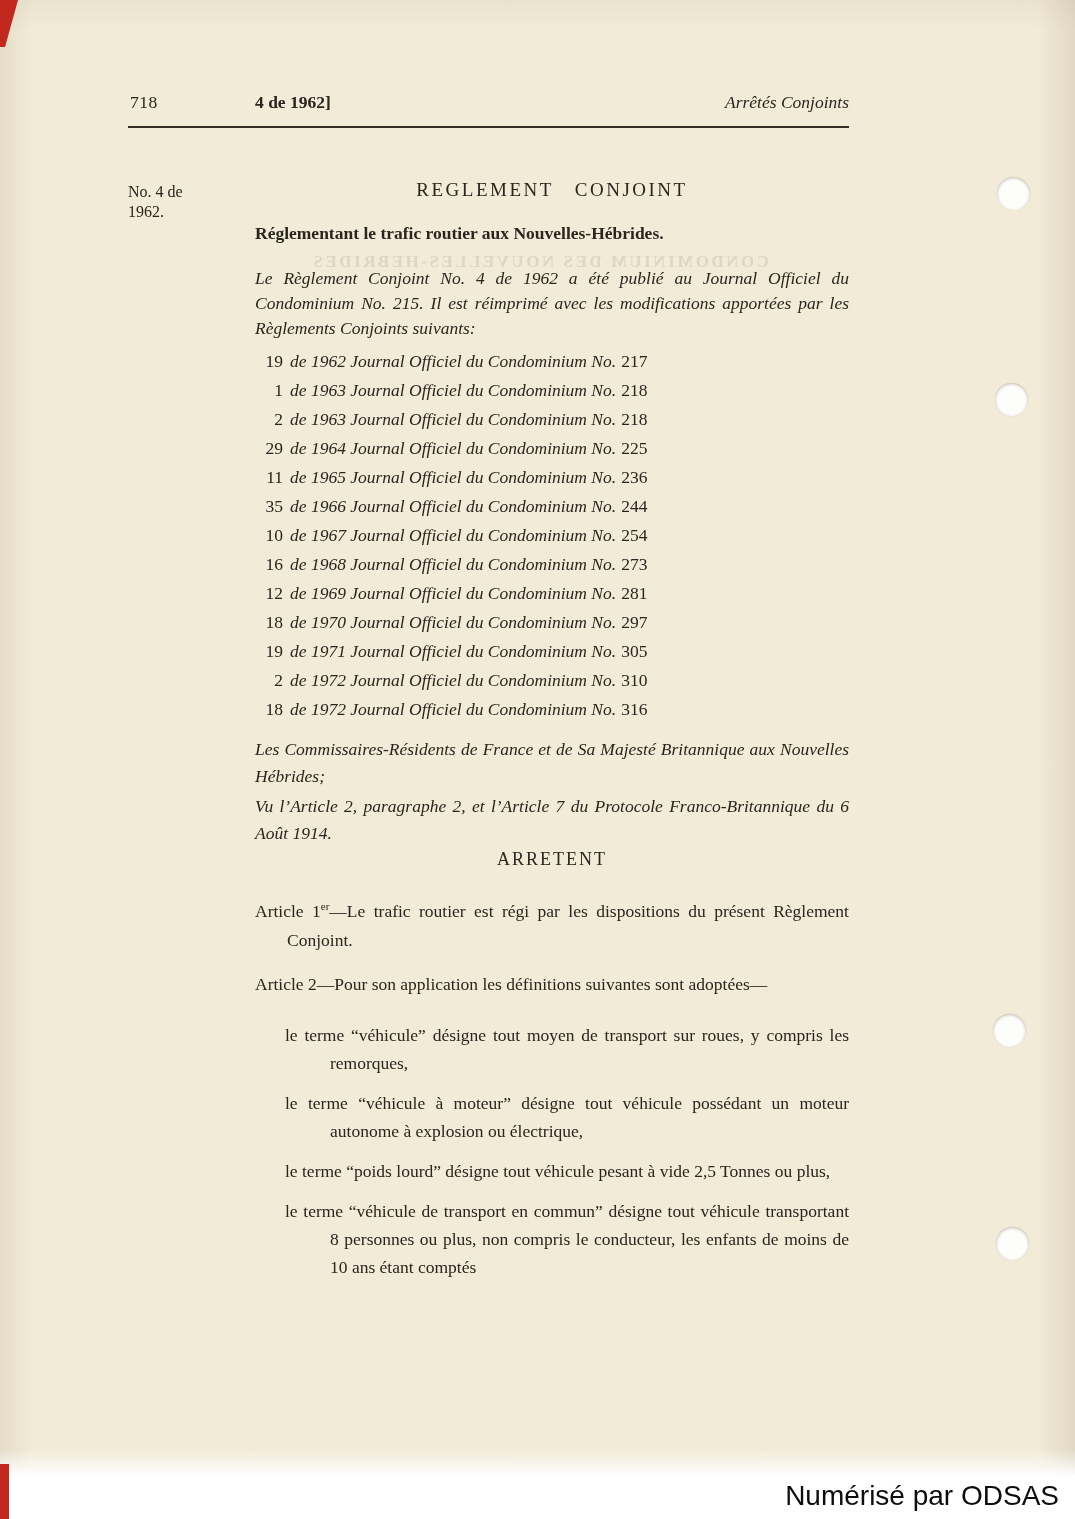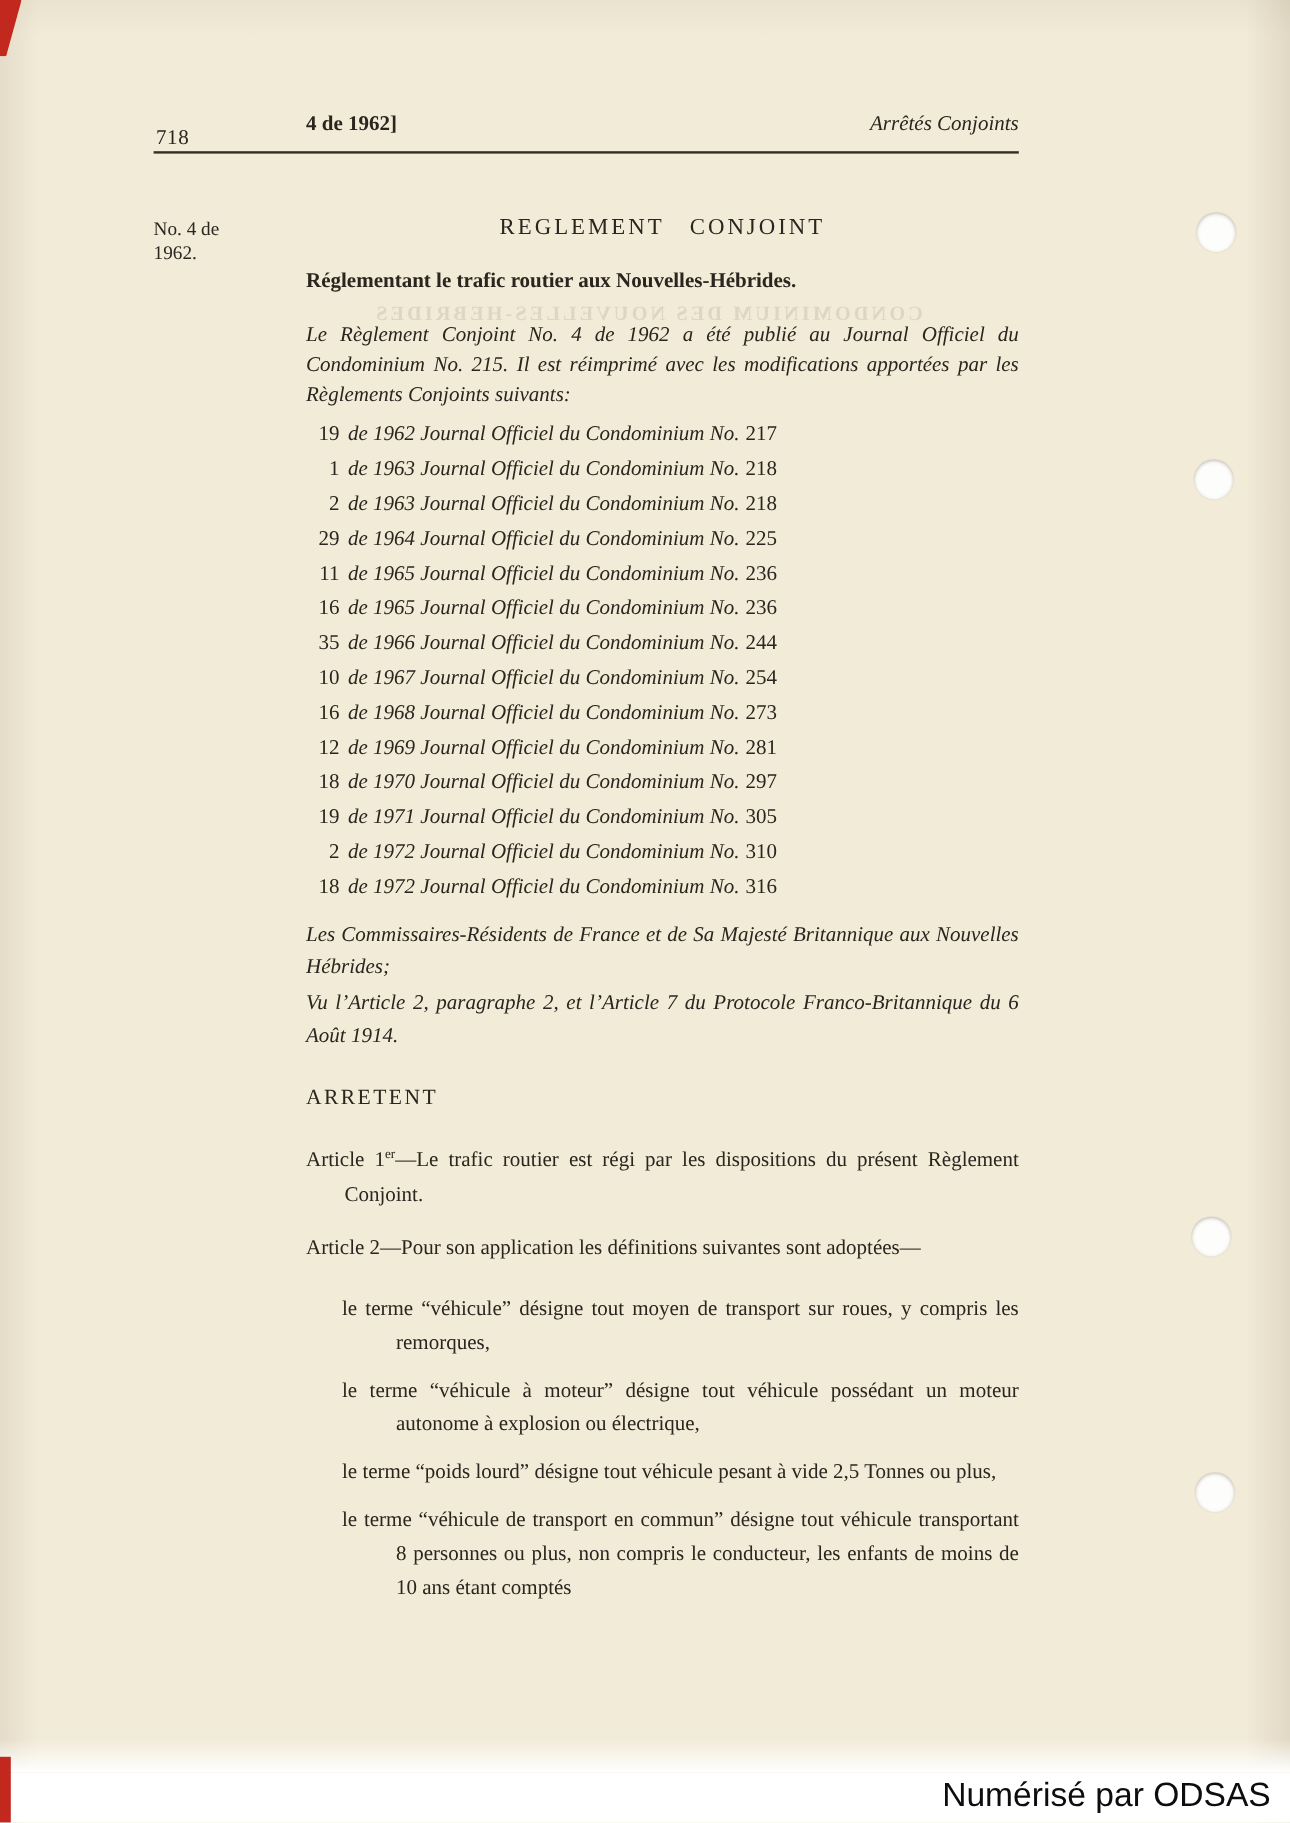--- a/index.html
+++ b/index.html
@@ -14,21 +14,21 @@
     color: #2a251e;
     font-family: "Liberation Serif", "DejaVu Serif", serif;
     background:
       linear-gradient(90deg, rgba(110,92,62,0.10) 0, rgba(110,92,62,0) 3%, rgba(110,92,62,0) 96.5%, rgba(110,92,62,0.13) 100%),
       linear-gradient(180deg, rgba(110,92,62,0.06) 0, rgba(110,92,62,0) 2%),
       #f2ebd8;
   }
 
   
   .header { position: absolute; top: 92px; left: 128px; width: 721px; height: 24px; font-size: 17.5px; }
-  .pgnum { position: absolute; left: 2px; top: 12px; letter-spacing: 0.5px; }
+  .pgnum { position: absolute; left: 2px; top: 0; letter-spacing: 0.5px; }
   .issue { position: absolute; left: 127px; top: 0; font-weight: bold; }
   .running-title { position: absolute; left: 127px; top: 0; width: 594px; text-align: right; font-style: italic; }
   .rule { position: absolute; top: 126px; left: 128px; width: 721px; height: 2px; background: #33two; background: #332e26; }
 
   .margin-note { position: absolute; left: 128px; top: 182px; font-size: 16px; line-height: 1.22; white-space: pre-line; }
 
   
   .body-col { position: absolute; left: 255px; top: 170px; width: 594px; font-size: 17.5px; line-height: 25px; }
   .main-title { font-size: 19px; font-weight: normal; line-height: 24px; text-align: center; letter-spacing: 2.5px; word-spacing: 14px; margin-top: 8px; }
   .subject { font-weight: bold; margin-top: 19px; }
@@ -38,21 +38,21 @@
 
   .amendments { margin-top: 6px; }
   .amendment { line-height: 29px; white-space: nowrap; }
   .am-num { display: inline-block; width: 28px; text-align: right; margin-right: 7px; font-style: normal; }
   .am-body { font-style: italic; }
   .am-page { margin-left: 5px; font-style: normal; }
 
   .commissaires { margin-top: 12px; line-height: 27px; }
   .vu { margin-top: 3px; line-height: 27px; }
 
-  .decision { font-size: 18px; font-weight: normal; line-height: 24px; text-align: left; letter-spacing: 2px; margin-top: 26px; }
+  .decision { font-size: 18px; font-weight: normal; line-height: 24px; text-align: center; letter-spacing: 2px; }
 
   .article { margin-top: 26px; line-height: 29px; text-align: justify; }
   .article-1 { padding-left: 32px; text-indent: -32px; }
   .article-1 sup { font-size: 11px; line-height: 0; vertical-align: super; }
   .article-2 { margin-top: 15px; }
 
   .definitions { margin-top: 22px; }
   .definition { margin-top: 12px; margin-left: 30px; padding-left: 45px; text-indent: -45px; text-align: justify; line-height: 28px; }
 
   
@@ -111,21 +111,20 @@
     <p class="subject">Réglementant le trafic routier aux Nouvelles-Hébrides.</p>
 
     <p class="intro italic just">Le Règlement Conjoint No. 4 de 1962 a été publié au Journal Officiel du Condominium No. 215. Il est réimprimé avec les modifications apportées par les Règlements Conjoints suivants:</p>
 
     <div class="amendments">
         <div class="amendment"><span class="am-num">19</span><span class="am-body">de 1962 Journal Officiel du Condominium No.</span><span class="am-page">217</span></div>
         <div class="amendment"><span class="am-num">1</span><span class="am-body">de 1963 Journal Officiel du Condominium No.</span><span class="am-page">218</span></div>
         <div class="amendment"><span class="am-num">2</span><span class="am-body">de 1963 Journal Officiel du Condominium No.</span><span class="am-page">218</span></div>
         <div class="amendment"><span class="am-num">29</span><span class="am-body">de 1964 Journal Officiel du Condominium No.</span><span class="am-page">225</span></div>
         <div class="amendment"><span class="am-num">11</span><span class="am-body">de 1965 Journal Officiel du Condominium No.</span><span class="am-page">236</span></div>
-        <div class="amendment"><span class="am-num">16</span><span class="am-body">de 1965 Journal Officiel du Condominium No.</span><span class="am-page">236</span></div>
         <div class="amendment"><span class="am-num">35</span><span class="am-body">de 1966 Journal Officiel du Condominium No.</span><span class="am-page">244</span></div>
         <div class="amendment"><span class="am-num">10</span><span class="am-body">de 1967 Journal Officiel du Condominium No.</span><span class="am-page">254</span></div>
         <div class="amendment"><span class="am-num">16</span><span class="am-body">de 1968 Journal Officiel du Condominium No.</span><span class="am-page">273</span></div>
         <div class="amendment"><span class="am-num">12</span><span class="am-body">de 1969 Journal Officiel du Condominium No.</span><span class="am-page">281</span></div>
         <div class="amendment"><span class="am-num">18</span><span class="am-body">de 1970 Journal Officiel du Condominium No.</span><span class="am-page">297</span></div>
         <div class="amendment"><span class="am-num">19</span><span class="am-body">de 1971 Journal Officiel du Condominium No.</span><span class="am-page">305</span></div>
         <div class="amendment"><span class="am-num">2</span><span class="am-body">de 1972 Journal Officiel du Condominium No.</span><span class="am-page">310</span></div>
         <div class="amendment"><span class="am-num">18</span><span class="am-body">de 1972 Journal Officiel du Condominium No.</span><span class="am-page">316</span></div>
       </div>
 

